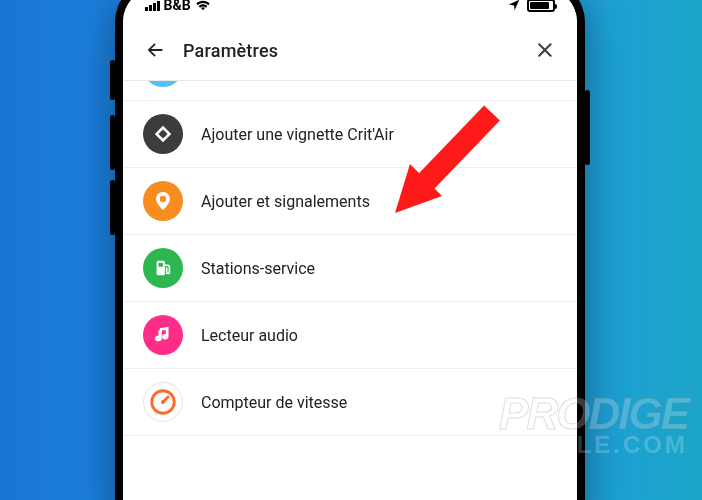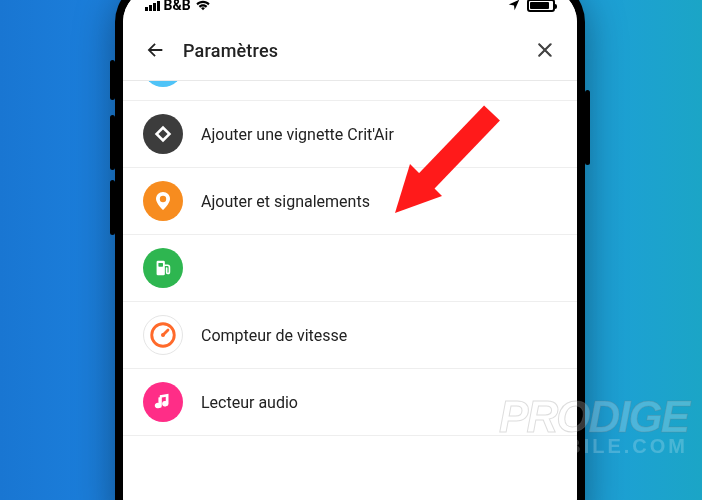--- a/index.html
+++ b/index.html
@@ -101,21 +101,21 @@
     font-style:italic;
     color:rgba(255,255,255,.22);
     text-align:right;
     letter-spacing:-2px;
     line-height:.8;
     -webkit-text-stroke:1px rgba(120,120,120,.25);
     pointer-events:none;
     margin-left:6px;
   }
   .watermark .line1 { font-size:44px; }
-  .watermark .line2 { font-size:20px; letter-spacing:3px; font-style:normal; -webkit-text-stroke:0; color:rgba(255,255,255,.2); margin-top:4px;}
+  .watermark .line2 { font-size:24px; letter-spacing:3px; font-style:normal; -webkit-text-stroke:0; color:rgba(255,255,255,.2); margin-top:4px;}
 </style>
 </head>
 <body>
 
 <div class="phone">
   <div class="side-btn left1"></div>
   <div class="side-btn left2"></div>
   <div class="side-btn left3"></div>
   <div class="side-btn right1"></div>
   <div class="notch">
@@ -190,41 +190,42 @@
       </div>
 
       <div class="row">
         <div class="row-icon ic-gas">
           <svg width="22" height="22" viewBox="0 0 24 24">
             <rect x="5" y="4" width="9" height="16" rx="1.5" fill="#fff"></rect>
             <rect x="7" y="6.5" width="5" height="4" rx="0.7" fill="#2eb650"></rect>
             <path d="M14 9 L17 9 Q19 9 19 11 L19 16 Q19 18 17.5 18 Q16 18 16 16.5 L16 12" stroke="#fff" stroke-width="1.8" fill="none" stroke-linecap="round"></path>
           </svg>
         </div>
+        <div class="row-label">Stations-service</div>
+      </div>
+
+      <div class="row">
+        <div class="row-icon ic-audio">
+          <svg width="22" height="22" viewBox="0 0 24 24">
+            <path d="M9 5 L9 15.5 A3 3 0 1 1 7 13 L7 7 L17 5 L17 13.5 A3 3 0 1 1 15 11 L15 5 Z" fill="#fff"></path>
+            <path d="M8.5 4.5 L18 3 L18 14 A2.6 2.6 0 1 1 15.8 11.5 L15.8 6.2 L10.7 7 L10.7 16 A2.6 2.6 0 1 1 8.5 13.5 Z" fill="#fff"></path>
+          </svg>
+        </div>
+        <div class="row-label">Lecteur audio</div>
       </div>
 
       <div class="row">
         <div class="row-icon ic-speed">
           <svg width="30" height="30" viewBox="0 0 24 24">
             <circle cx="12" cy="12" r="9" fill="none" stroke="#ff6a2b" stroke-width="2.3"></circle>
             <path d="M12 12 L16 8" stroke="#ff6a2b" stroke-width="2.2" stroke-linecap="round"></path>
             <circle cx="12" cy="12" r="1.6" fill="#ff6a2b"></circle>
           </svg>
         </div>
         <div class="row-label">Compteur de vitesse</div>
-      </div>
-
-      <div class="row">
-        <div class="row-icon ic-audio">
-          <svg width="22" height="22" viewBox="0 0 24 24">
-            <path d="M9 5 L9 15.5 A3 3 0 1 1 7 13 L7 7 L17 5 L17 13.5 A3 3 0 1 1 15 11 L15 5 Z" fill="#fff"></path>
-            <path d="M8.5 4.5 L18 3 L18 14 A2.6 2.6 0 1 1 15.8 11.5 L15.8 6.2 L10.7 7 L10.7 16 A2.6 2.6 0 1 1 8.5 13.5 Z" fill="#fff"></path>
-          </svg>
-        </div>
-        <div class="row-label">Lecteur audio</div>
       </div>
 
     </div>
   </div>
 </div>
 
 <svg class="red-arrow" viewBox="0 0 130 130">
   <g transform="rotate(0)">
     <line x1="112" y1="15" x2="38" y2="92" stroke="#ff1a1a" stroke-width="22"></line>
     <polygon points="15,115 62,98 30,66" fill="#ff1a1a"></polygon>

